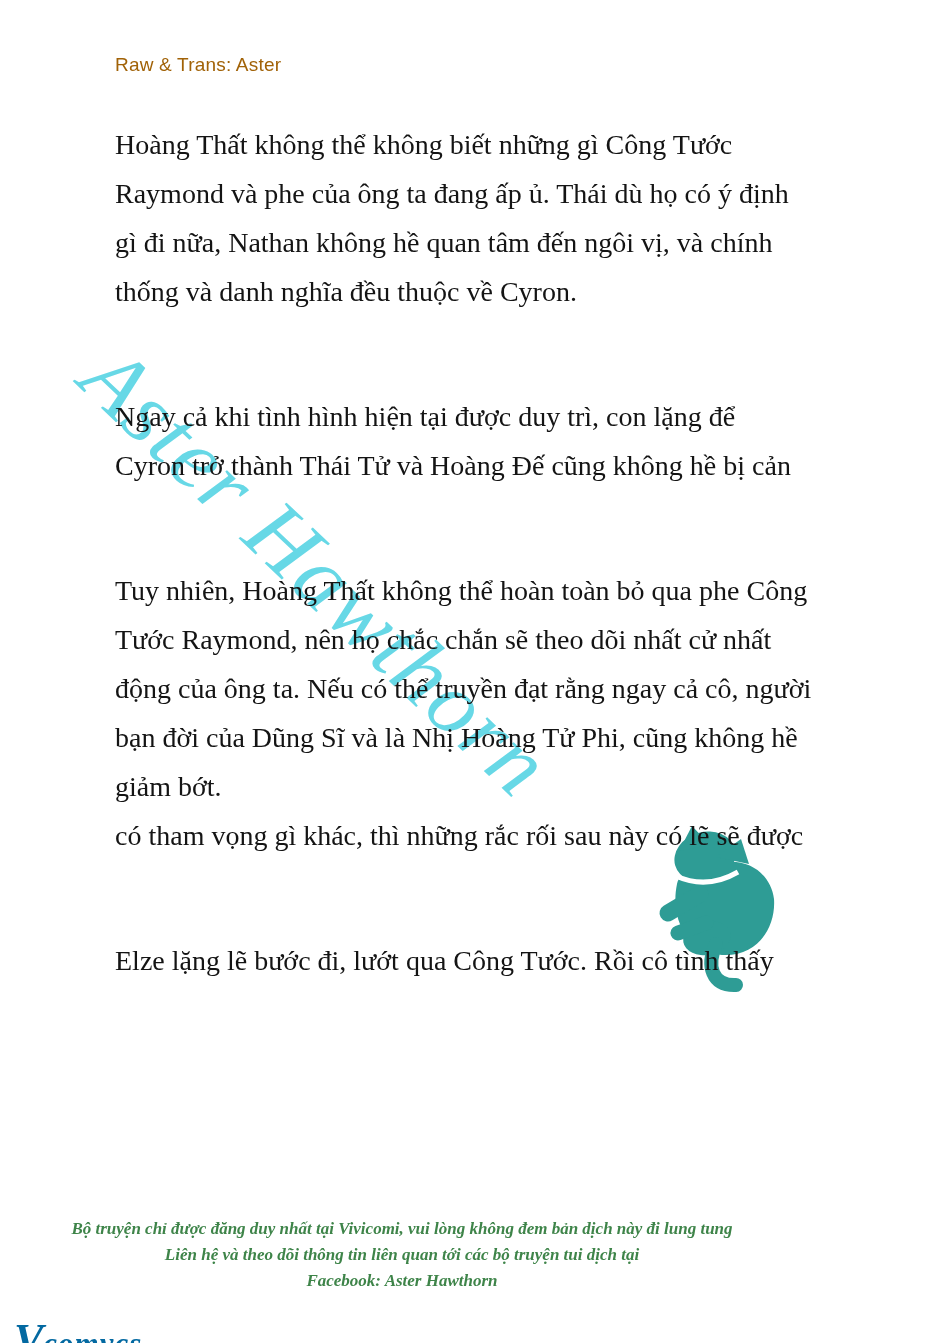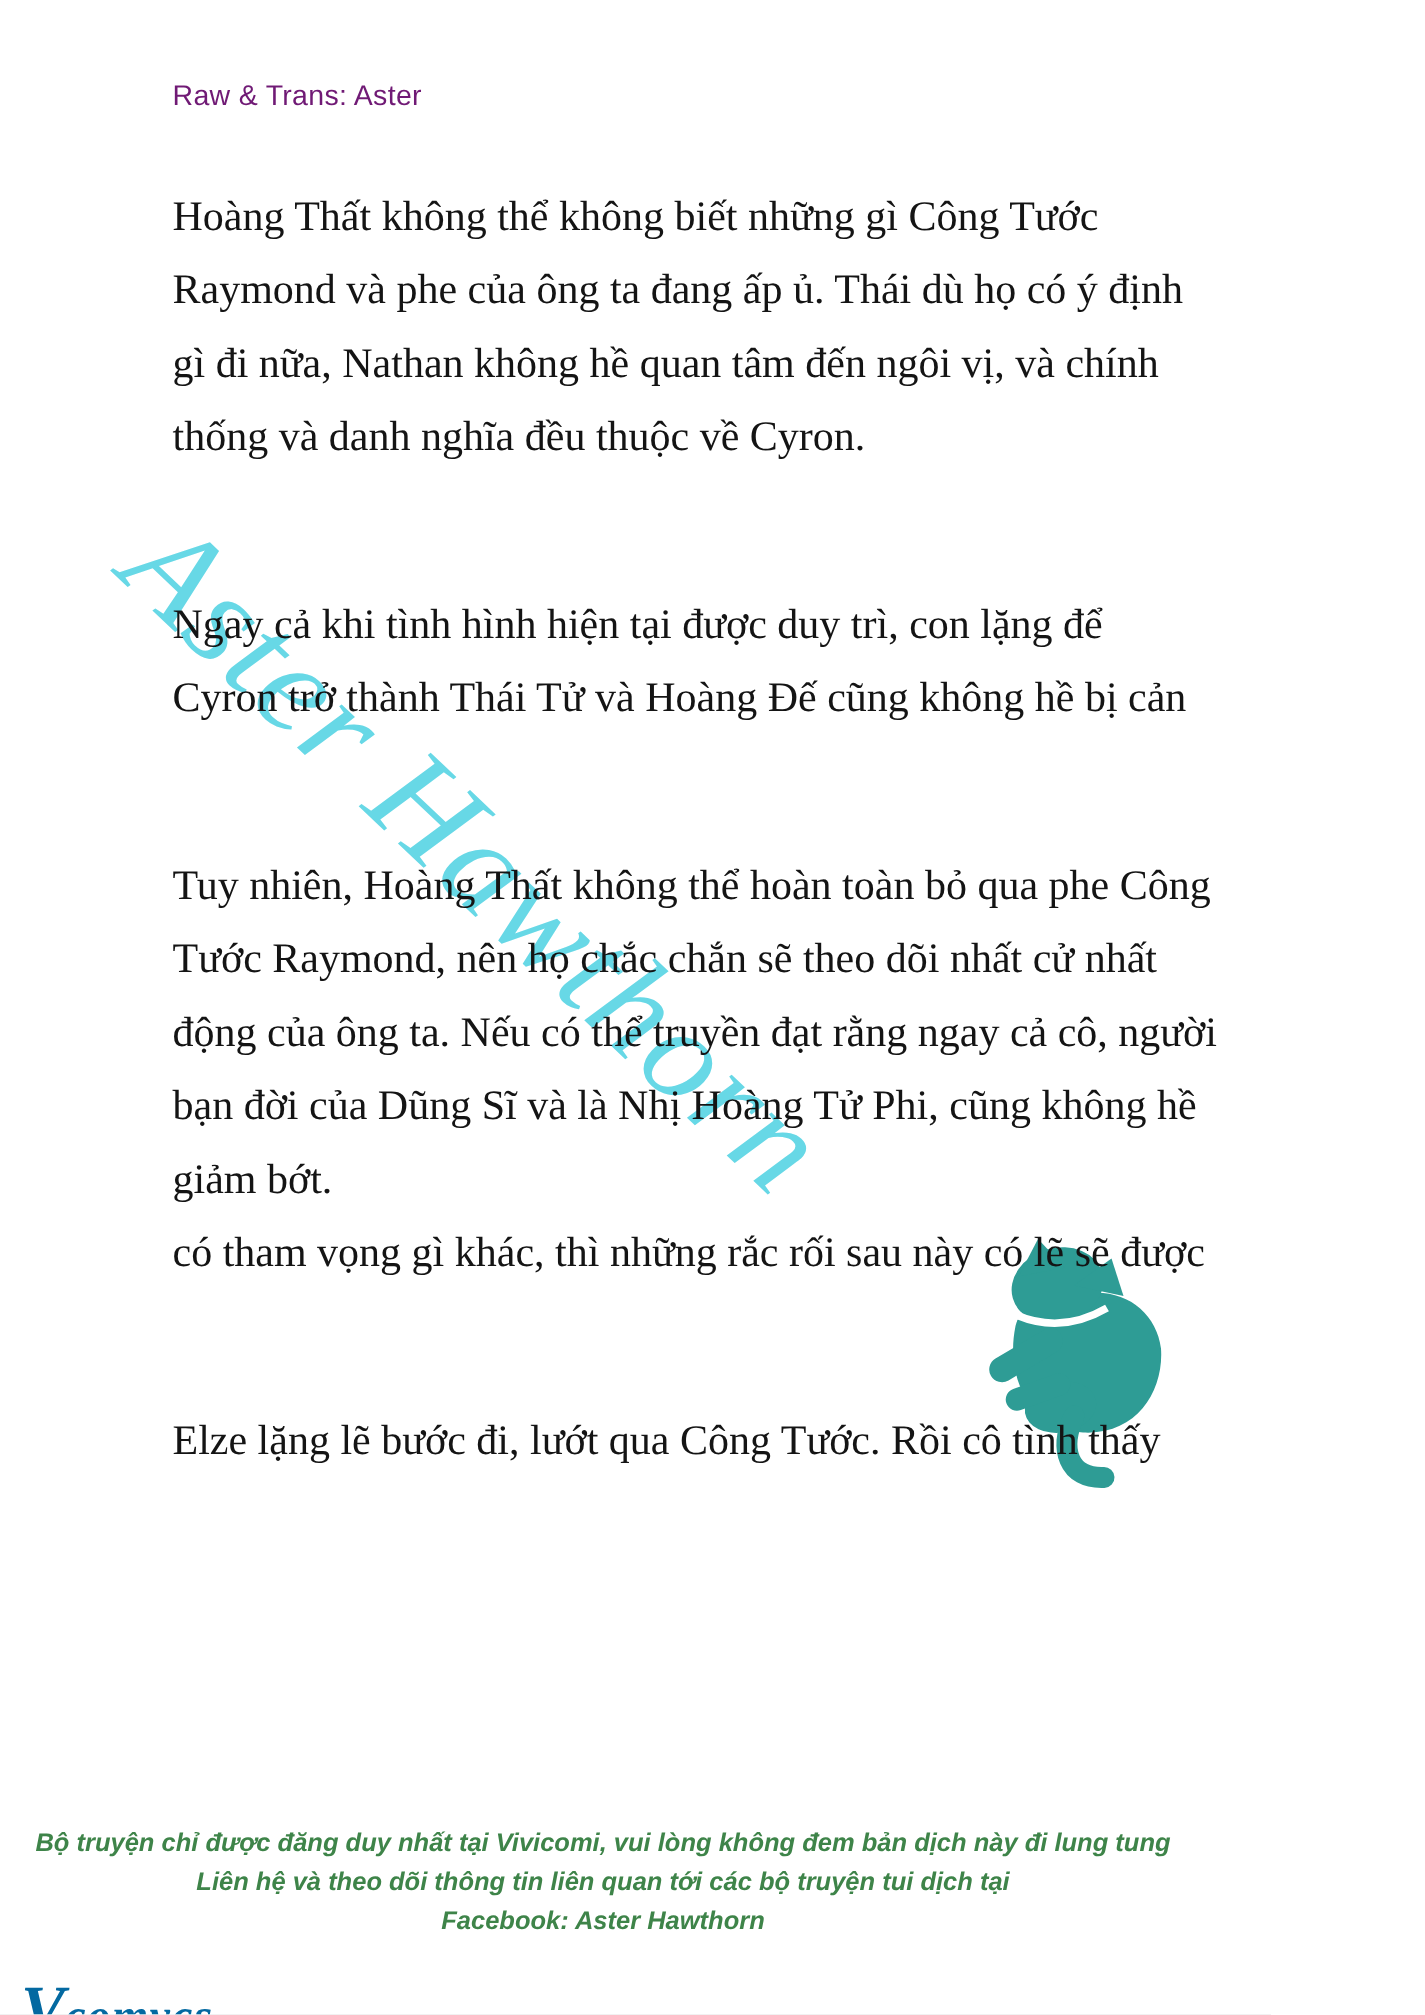--- a/index.html
+++ b/index.html
@@ -7,21 +7,21 @@
     position:relative;
     width:950px;height:1343px;
     margin:0 auto;
     background:#ffffff;
     overflow:hidden;
     font-family:"Liberation Serif", serif;
   }
   .credit{
     position:absolute;left:115px;top:54px;
     font-family:"Liberation Sans", sans-serif;
-    font-size:19px;color:#701a75;letter-spacing:.2px;
+    font-size:19px;color:#a16207;letter-spacing:.2px;
     z-index:3;
   }
   .watermark{
     position:absolute;left:128px;top:330px;
     transform:rotate(43.5deg);
     transform-origin:0 0;
     font-family:"Liberation Serif", serif;
     font-style:italic;
     font-size:90px;line-height:1;
     white-space:nowrap;
@@ -40,21 +40,21 @@
     font-size:28px;line-height:49px;
     color:#141414;white-space:nowrap;
   }
   .cat{
     position:absolute;left:652px;top:826px;
     z-index:1;
   }
   .footer{
     position:absolute;left:0;top:1216px;width:804px;
     text-align:center;
-    font-family:Liberation Sans, sans-serif;
+    font-family:Liberation Serif, serif;
     font-weight:bold;font-style:italic;
     font-size:17px;line-height:26px;
     color:#3e8449;
     z-index:3;
   }
   .logo{
     position:absolute;left:14px;top:1324px;
     font-family:"Liberation Serif", serif;
     font-style:italic;font-weight:bold;
     color:#0369a1;

